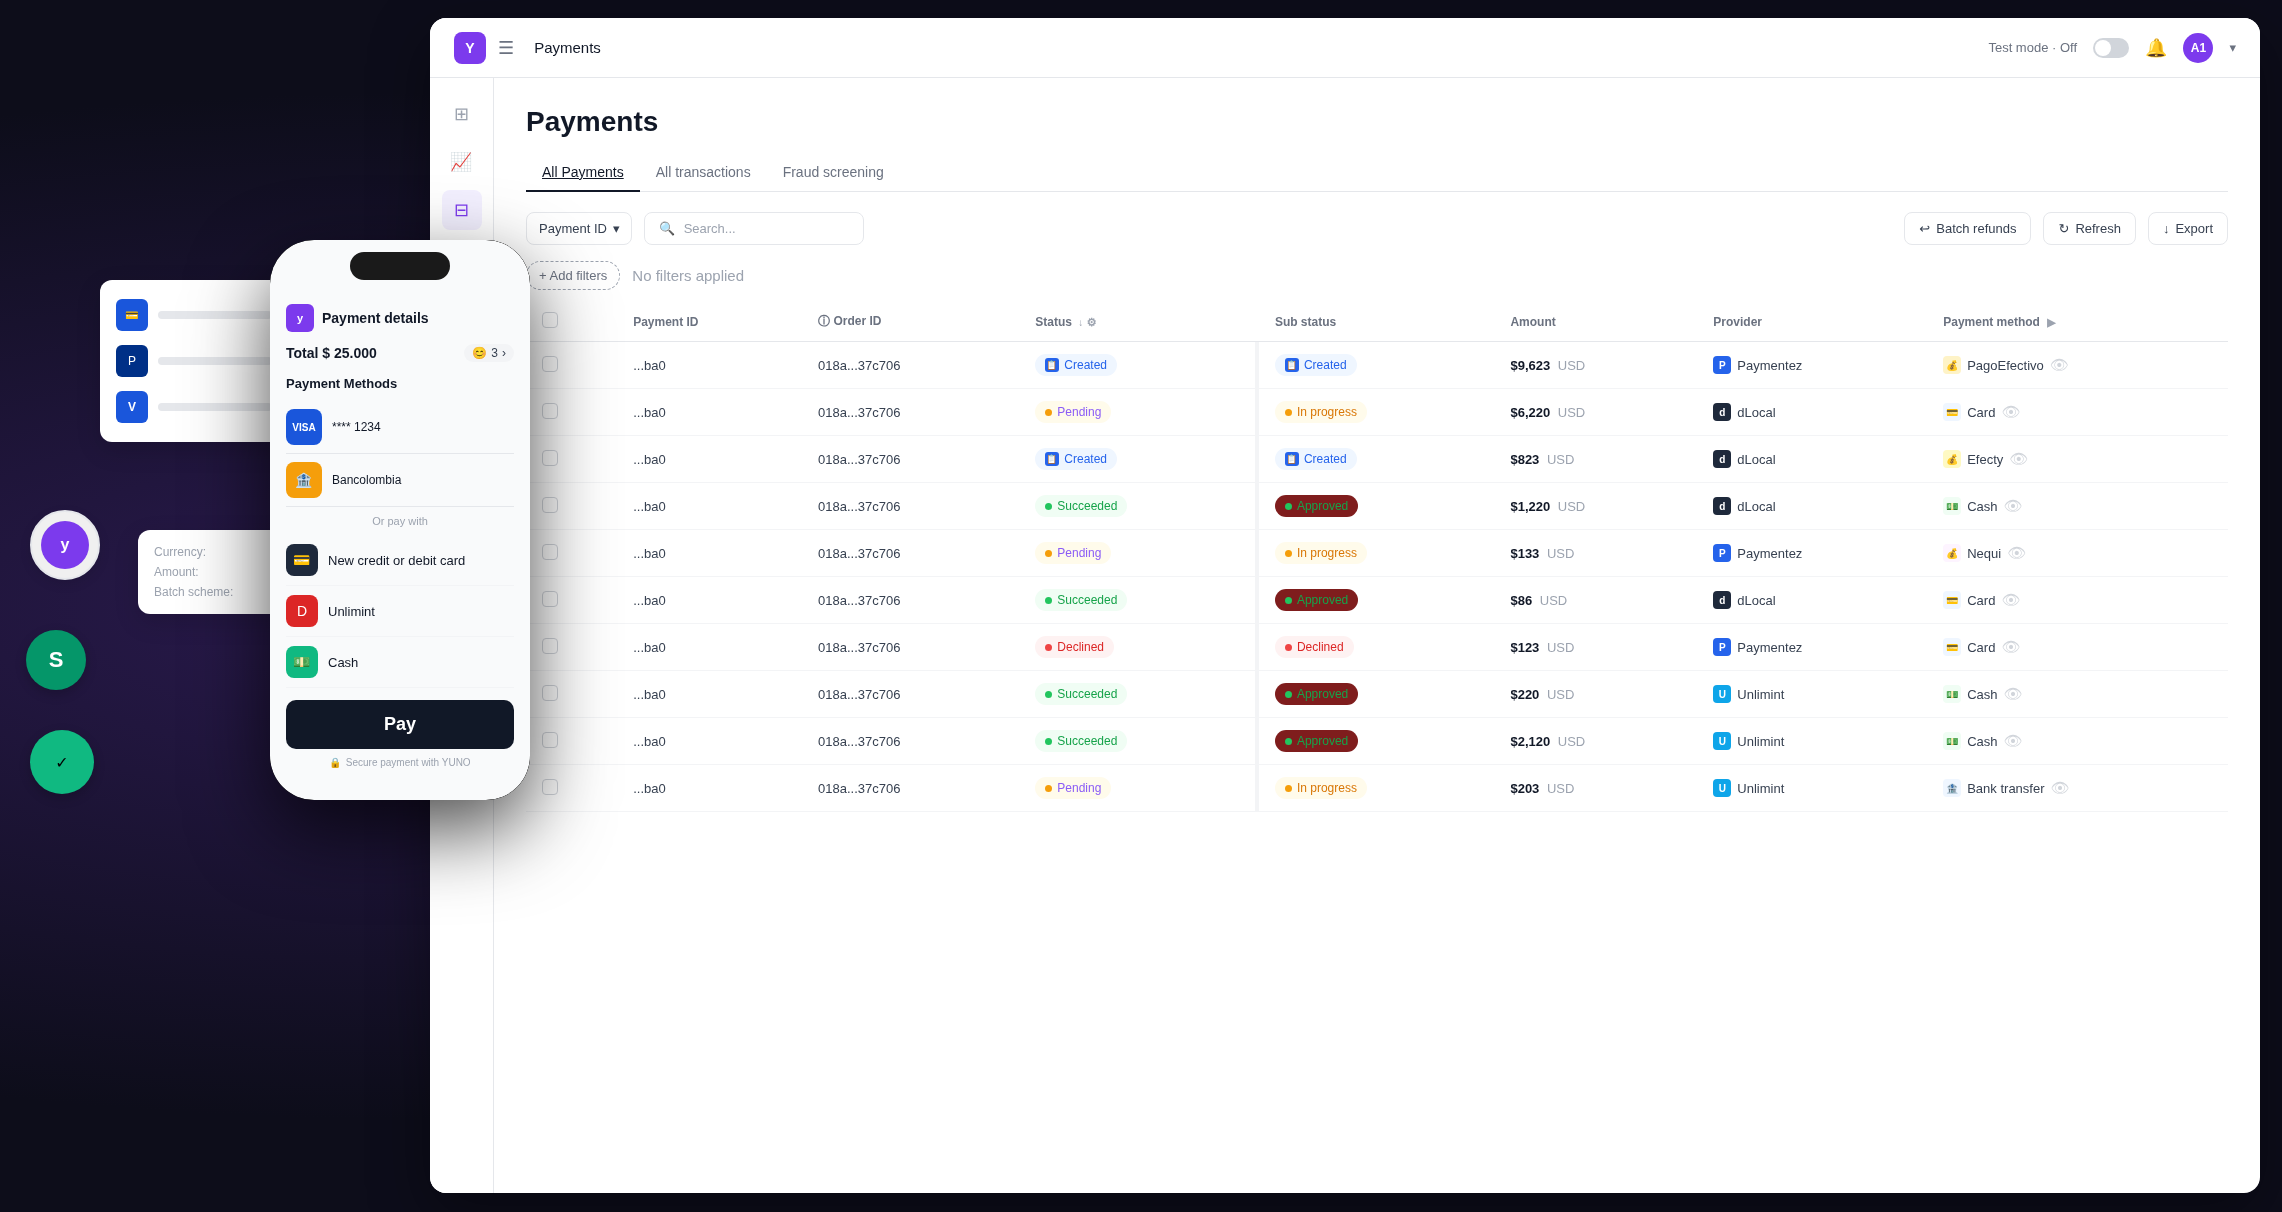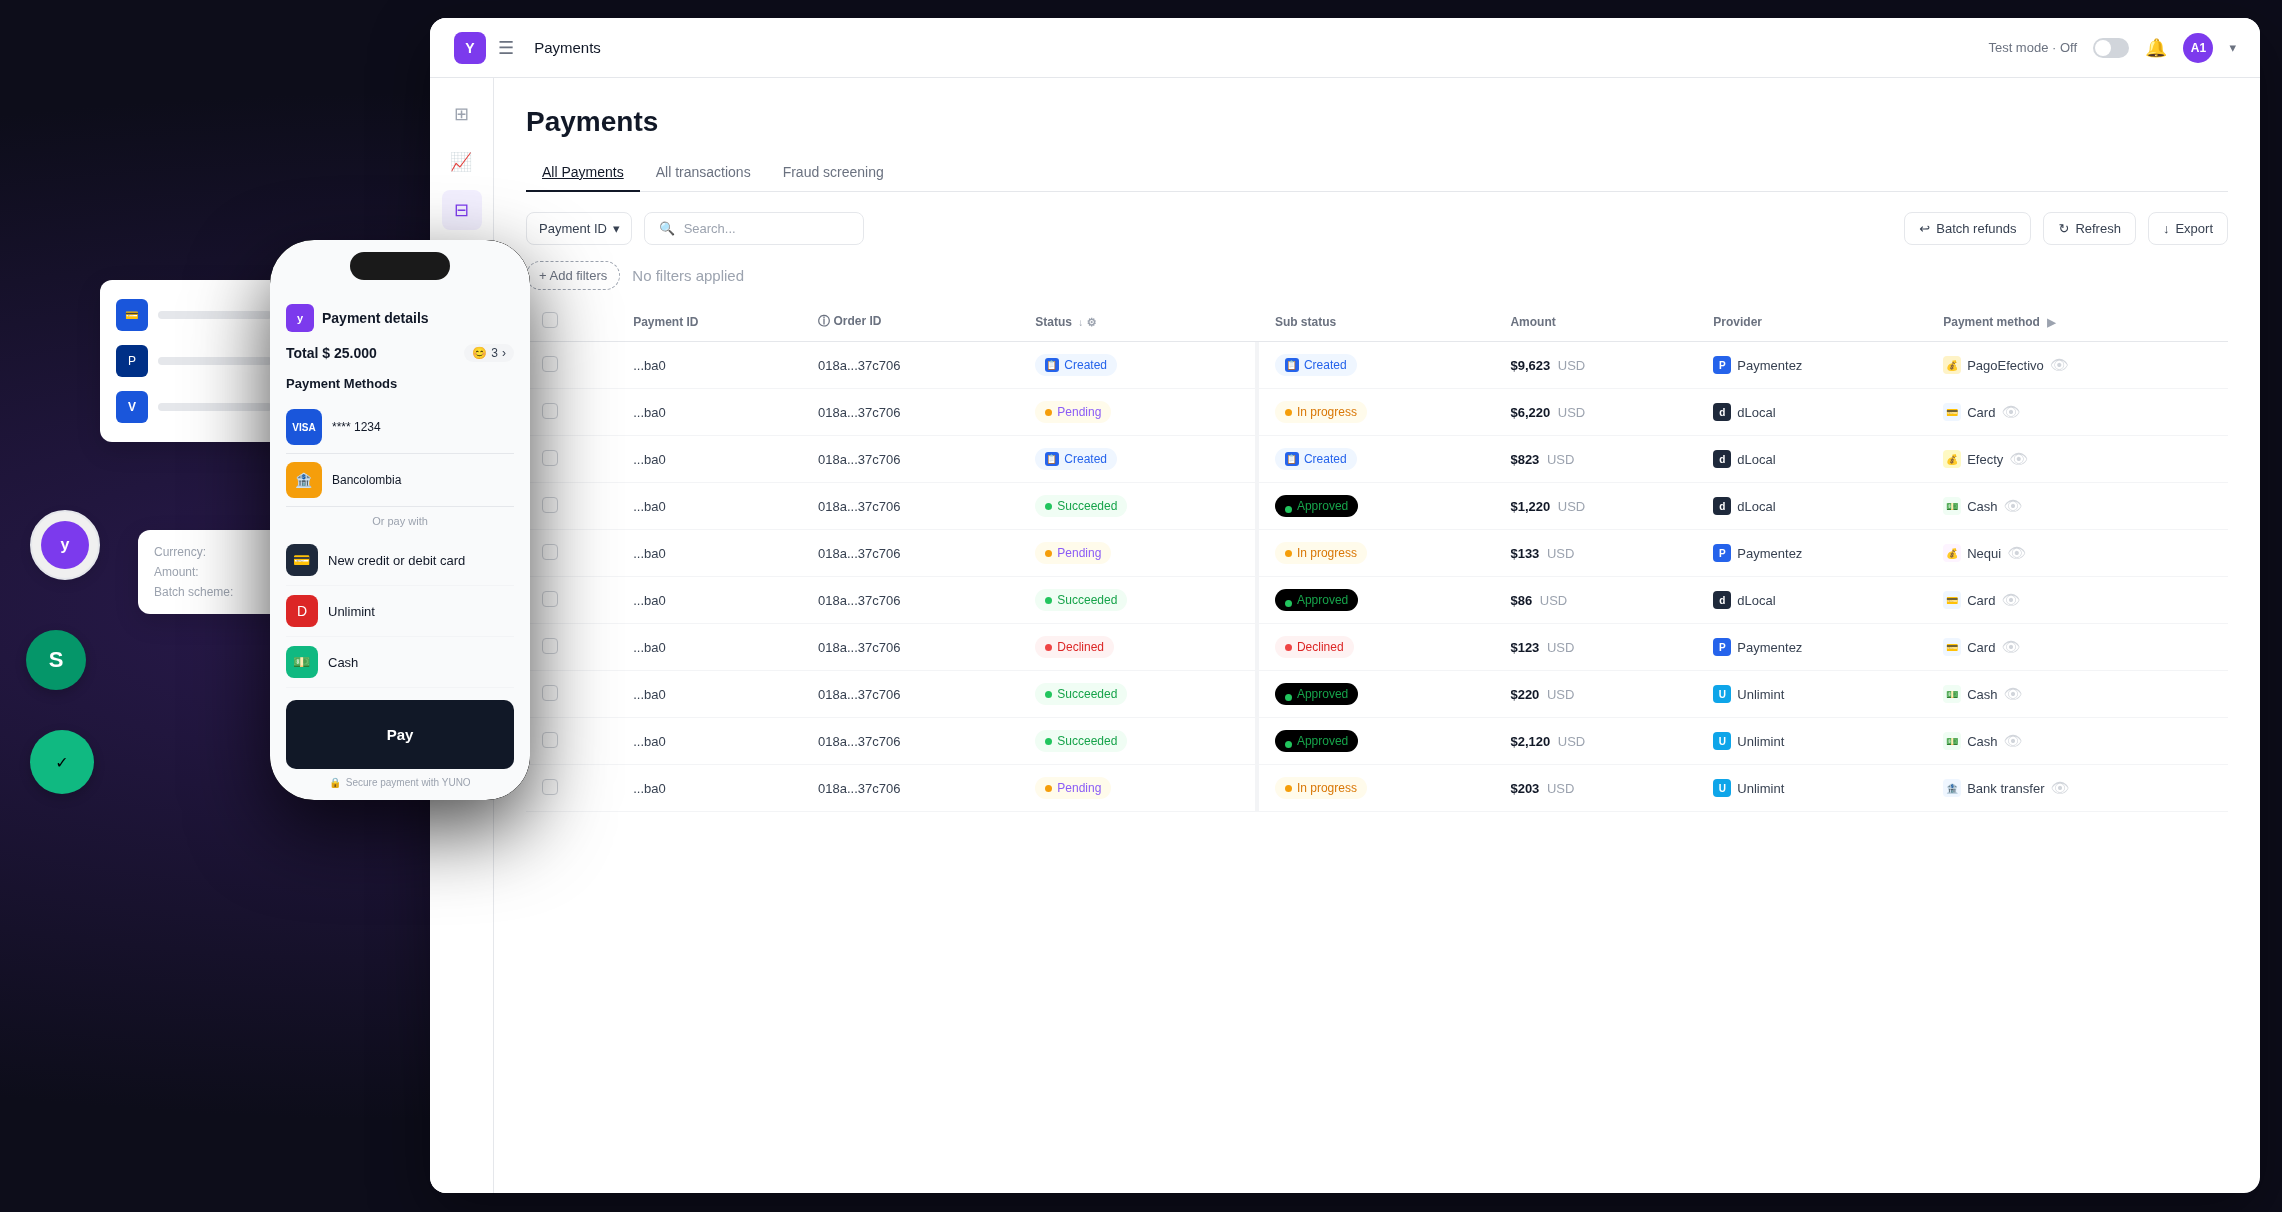--- a/index.html
+++ b/index.html
@@ -315,23 +315,22 @@
       background: #f0fdf4;
       color: #16a34a;
     }
     .badge-succeeded .badge-dot { background: #22c55e; }
     .badge-declined {
       background: #fef2f2;
       color: #dc2626;
     }
     .badge-declined .badge-dot { background: #ef4444; }
     .badge-approved {
-      background: #000000;
+      background: #7f1d1d;
       color: #16a34a;
-      align-items: flex-end;
     }
     .badge-approved .badge-dot { background: #22c55e; }
     .badge-in-progress {
       background: #fffbeb;
       color: #d97706;
     }
     .badge-in-progress .badge-dot { background: #f59e0b; }
 
     .amount-text {
       font-weight: 600;
@@ -519,23 +518,23 @@
     }
     .phone-pay-name {
       font-size: 13px;
       color: #111827;
     }
     .phone-pay-button {
       margin: 12px 0 8px;
       background: #111827;
       color: #fff;
       border-radius: 10px;
-      padding: 26px;
+      padding: 14px;
       text-align: center;
-      font-size: 15px;
+      font-size: 18px;
       font-weight: 600;
       cursor: pointer;
     }
     .phone-secure {
       text-align: center;
       font-size: 10px;
       color: #9ca3af;
       display: flex;
       align-items: center;
       justify-content: center;

